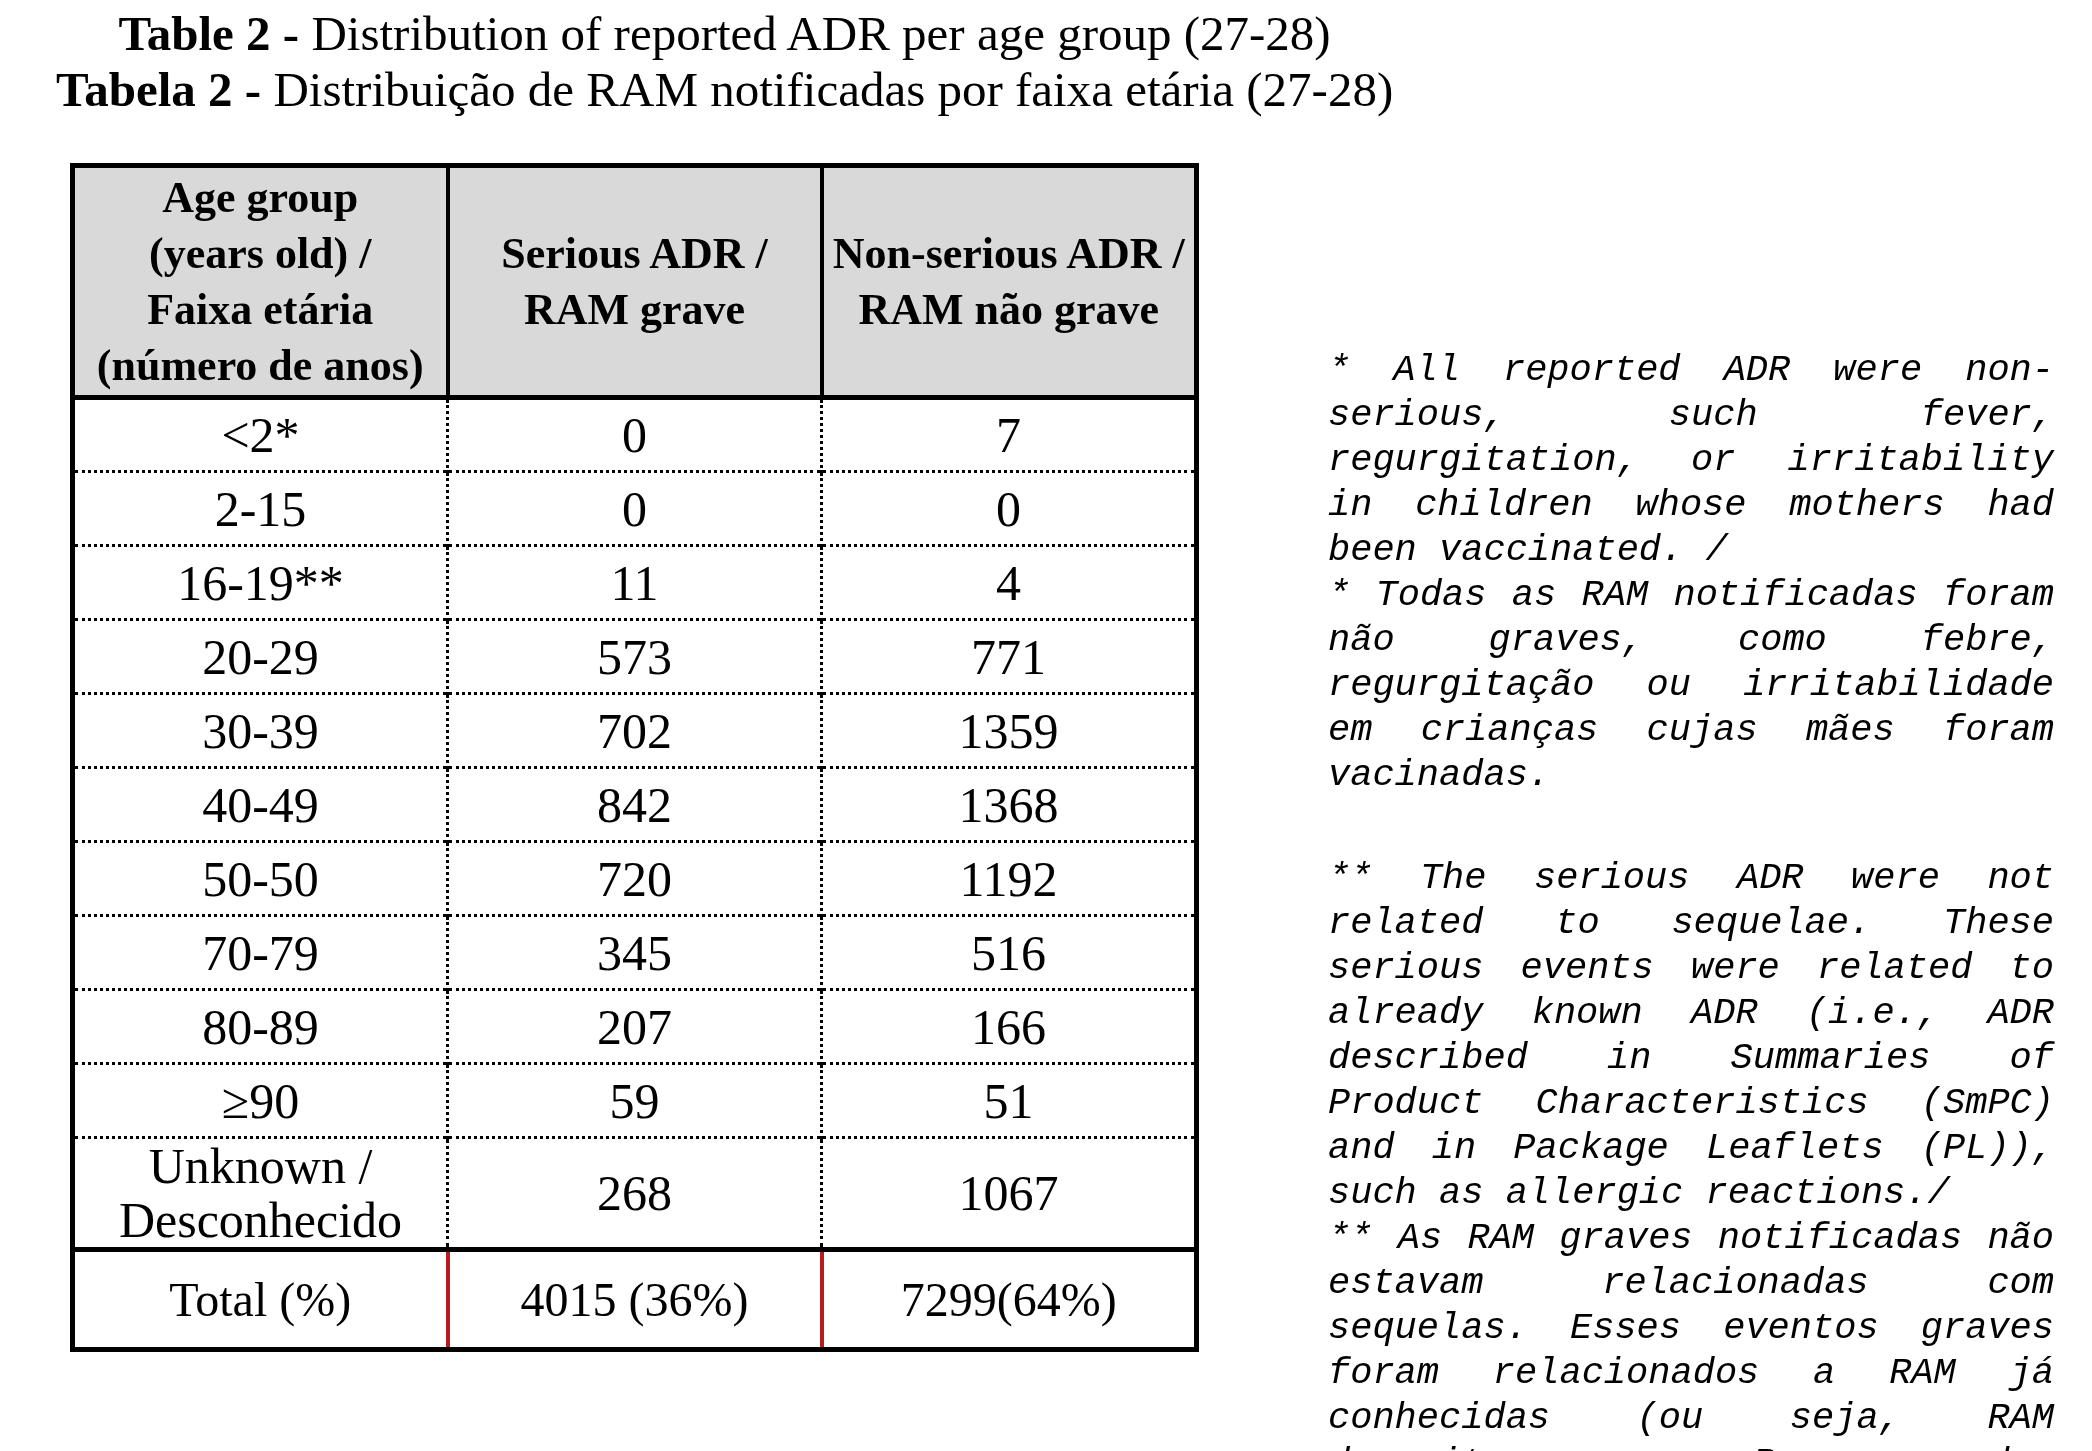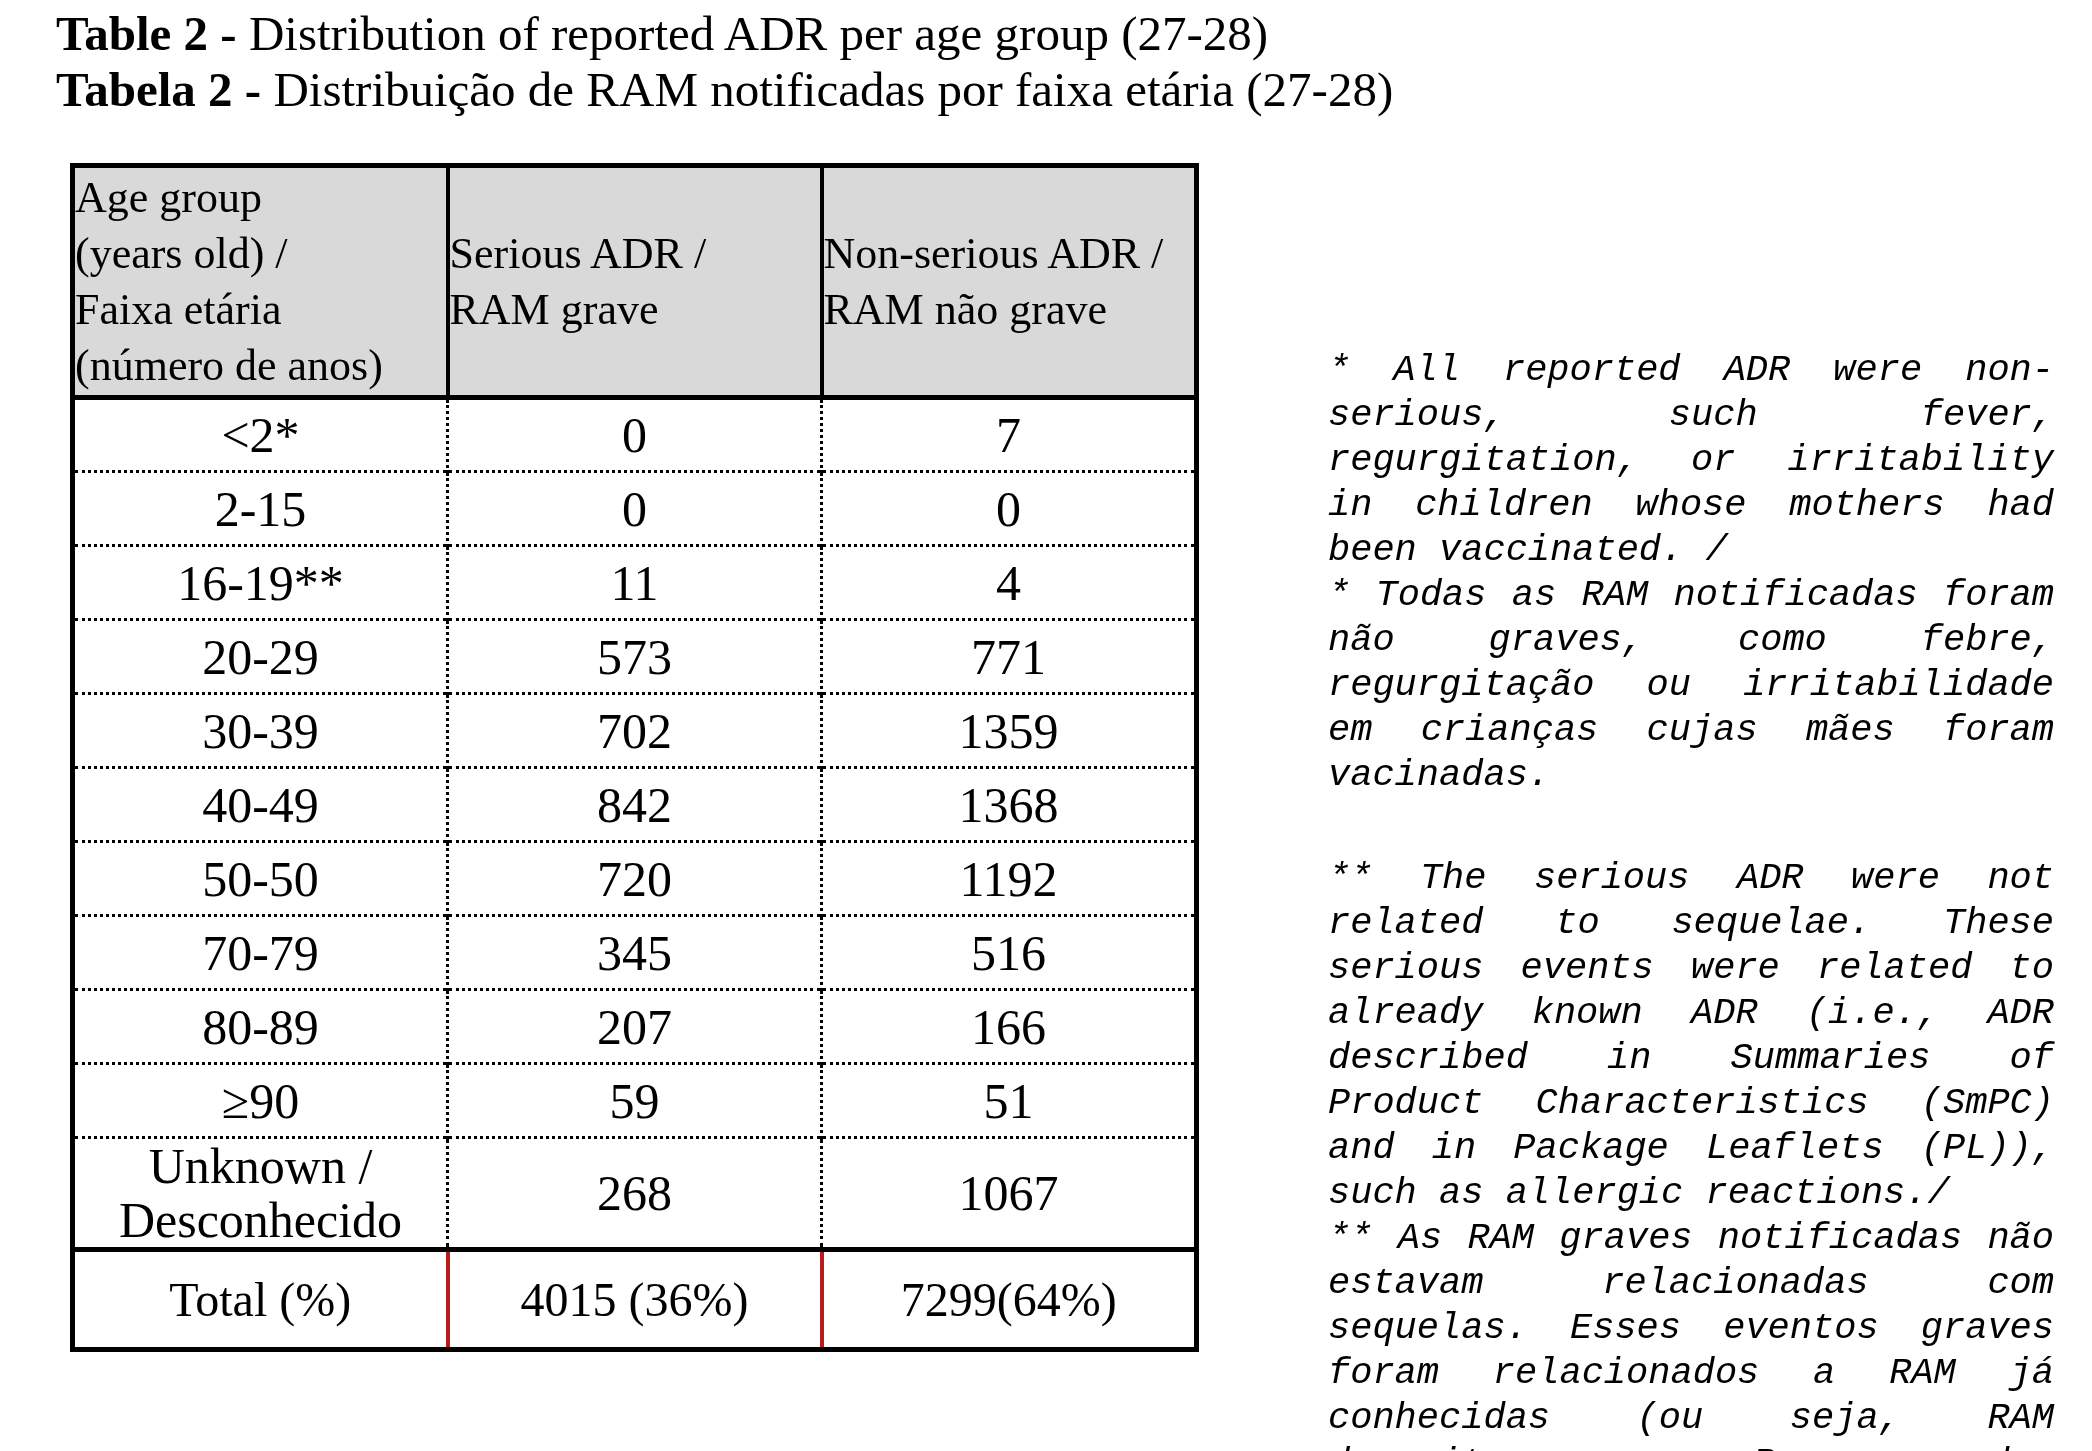--- a/index.html
+++ b/index.html
@@ -14,39 +14,40 @@
   }
 
   
   .titles {
     position: absolute;
     left: 56px;
     top: 6px;
     font-size: 49px;
     line-height: 56px;
     white-space: nowrap;
+    text-align: center;
   }
   .titles .prefix { font-weight: bold; }
 
   
   .adr-table {
     position: absolute;
     left: 70px;
     top: 163px;
     width: 1124px;
     border-collapse: collapse;
     table-layout: fixed;
     border: 5px solid #000;
   }
   .adr-table th {
     background: #d9d9d9;
-    font-weight: normal;
+    font-weight: bold;
     font-size: 44px;
     line-height: 56px;
-    text-align: left;
+    text-align: center;
     vertical-align: middle;
     white-space: pre-line;
     height: 232px;
     border-bottom: 5px solid #000;
     margin-top: 12px;
   }
   .adr-table th + th { border-left: 4px solid #000; }
 
   .adr-table td {
     font-size: 50px;

